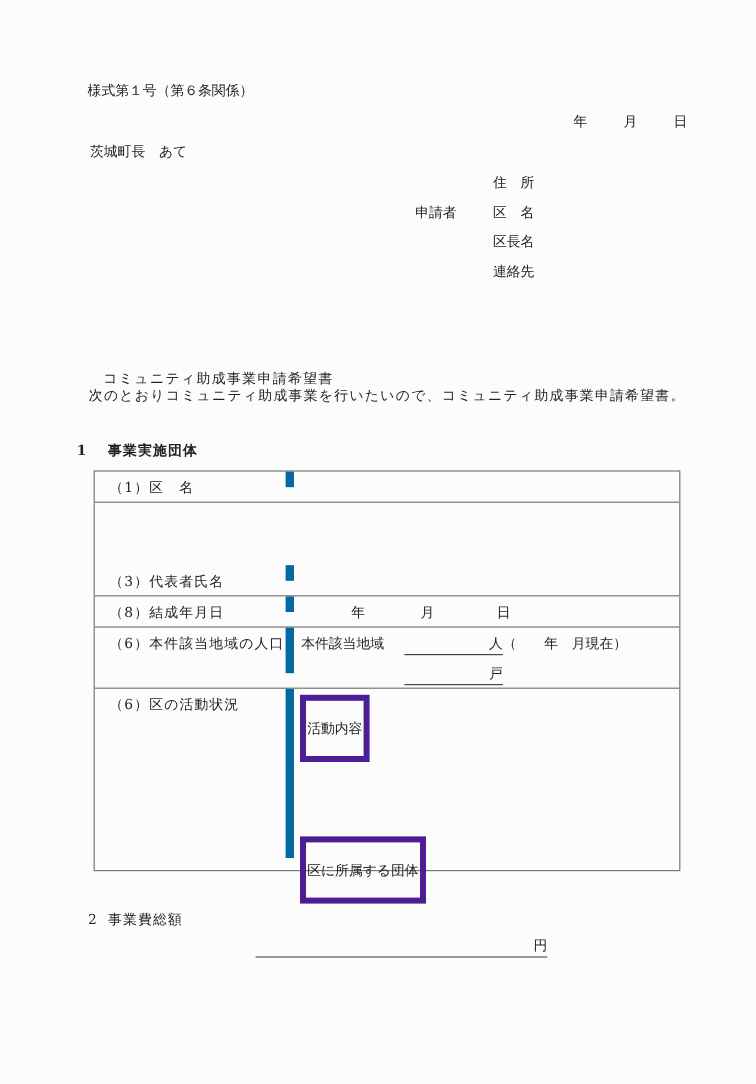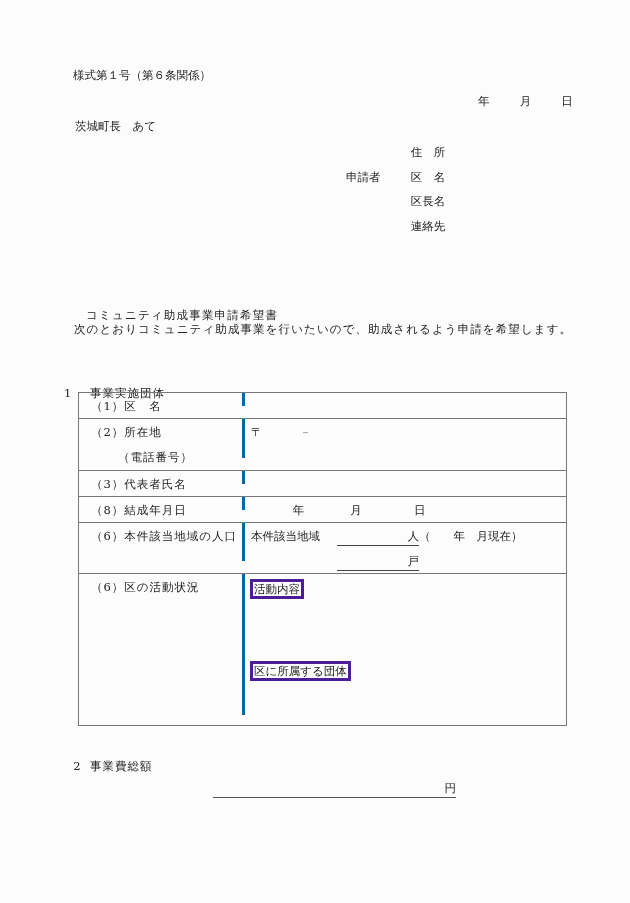--- a/index.html
+++ b/index.html
@@ -17,54 +17,54 @@
     #form-no { left: 62px; top: 68px; margin-left: 11px; }
     #date-line { left: 478px; top: 94px; }
     #date-line span { display: inline-block; }
     #addressee { left: 75px; top: 119px; font-family: Liberation Serif, serif; }
     #applicant { left: 346px; top: 145px; }
     #applicant .row { height: 24.5px; line-height: 14px; display: flex; }
     #applicant .lbl-left { width: 52px; }
     #applicant .lbl-right { width: 60px; text-align: center; }
     #doc-title { left: 86px; top: 272px; letter-spacing: 1.2px; margin-top: 36px; }
     #intro { left: 74px; top: 322px; letter-spacing: 1.1px; }
-    #sec1 { left: 64px; top: 386px; }
+    #sec1 { left: 64px; top: 368px; font-weight: bold; }
     #sec2 { left: 64px; top: 759px; text-align: center; }
     .secnum { display: inline-block; width: 26px; }
 
     #table {
       position: absolute; left: 78px; top: 392px;
       width: 489px; height: 334px;
       border: 1px solid #777;
       box-sizing: border-box;
     }
     .trow {
       position: absolute; left: 0; right: 0;
       border-bottom: 1px solid #777;
       box-sizing: border-box;
     }
     .trow.last { border-bottom: none; }
     .tlabel {
       position: absolute; left: 0; top: 0; bottom: 12px; width: 166px;
-      border-right: 3px solid #0369a1; box-sizing: border-box;
+      border-right: 7px solid #0369a1; box-sizing: border-box;
       padding-left: 12px; padding-top: 6px;
       letter-spacing: 1px;
     }
     .tval {
       position: absolute; left: 166px; top: 0; bottom: 0; right: 0;
       padding-left: 6px; padding-top: 6px;
     }
     .sub-label { display: block; margin-top: 10px; padding-left: 27px; }
     .uline {
       display: inline-block; border-bottom: 1px solid #444;
       text-align: right; width: 82px; padding-bottom: 1px;
     }
     .boxed {
-      display: inline-block; border: 3px solid #4c1d95;
-      padding: 0 1px; line-height: 14px;
+      display: inline-block; border: 5px solid #4c1d95;
+      padding: 16px 1px; line-height: 14px;
     }
     #amount-line {
       position: absolute; left: 213px; top: 781px; width: 243px;
       border-bottom: 1px solid #555; height: 16px;
       text-align: right;
     }
   </style>
 </head>
 <body>
 
@@ -91,41 +91,30 @@
       <span class="lbl-left"></span>
       <span class="lbl-right">区長名</span>
     </div>
   <div class="row">
       <span class="lbl-left"></span>
       <span class="lbl-right">連絡先</span>
     </div>
 </div>
 
 <div class="abs" id="doc-title">コミュニティ助成事業申請希望書</div>
-<div class="abs" id="intro">次のとおりコミュニティ助成事業を行いたいので、助成されるよう申請を希望します。</div>
+<div class="abs" id="intro">次のとおりコミュニティ助成事業を行いたいので、コミュニティ助成事業申請希望書。</div>
 
 <div class="abs" id="sec1">
   <span class="secnum">1</span><span class="spaced">事業実施団体</span>
 </div>
 
 <div id="table">
   <div class="trow" style="top:0;height:26px">
     <div class="tlabel">（1）区　名</div>
     <div class="tval"></div>
-  </div>
-  <div class="trow" style="top:26px;height:52px">
-    <div class="tlabel">
-      <span>（2）所在地</span>
-      <span class="sub-label">（電話番号）</span>
-    </div>
-    <div class="tval">
-      <span>〒</span>
-      <span style="display:inline-block;width:30px"></span>
-      <span style="color:#888">－</span>
-    </div>
   </div>
   <div class="trow" style="top:78px;height:26px">
     <div class="tlabel">（3）代表者氏名</div>
     <div class="tval"></div>
   </div>
   <div class="trow" style="top:104px;height:26px">
     <div class="tlabel">（8）結成年月日</div>
     <div class="tval">
       <span style="display:inline-block;width:38px"></span>
       <span style="display:inline-block;width:54px">年</span>

